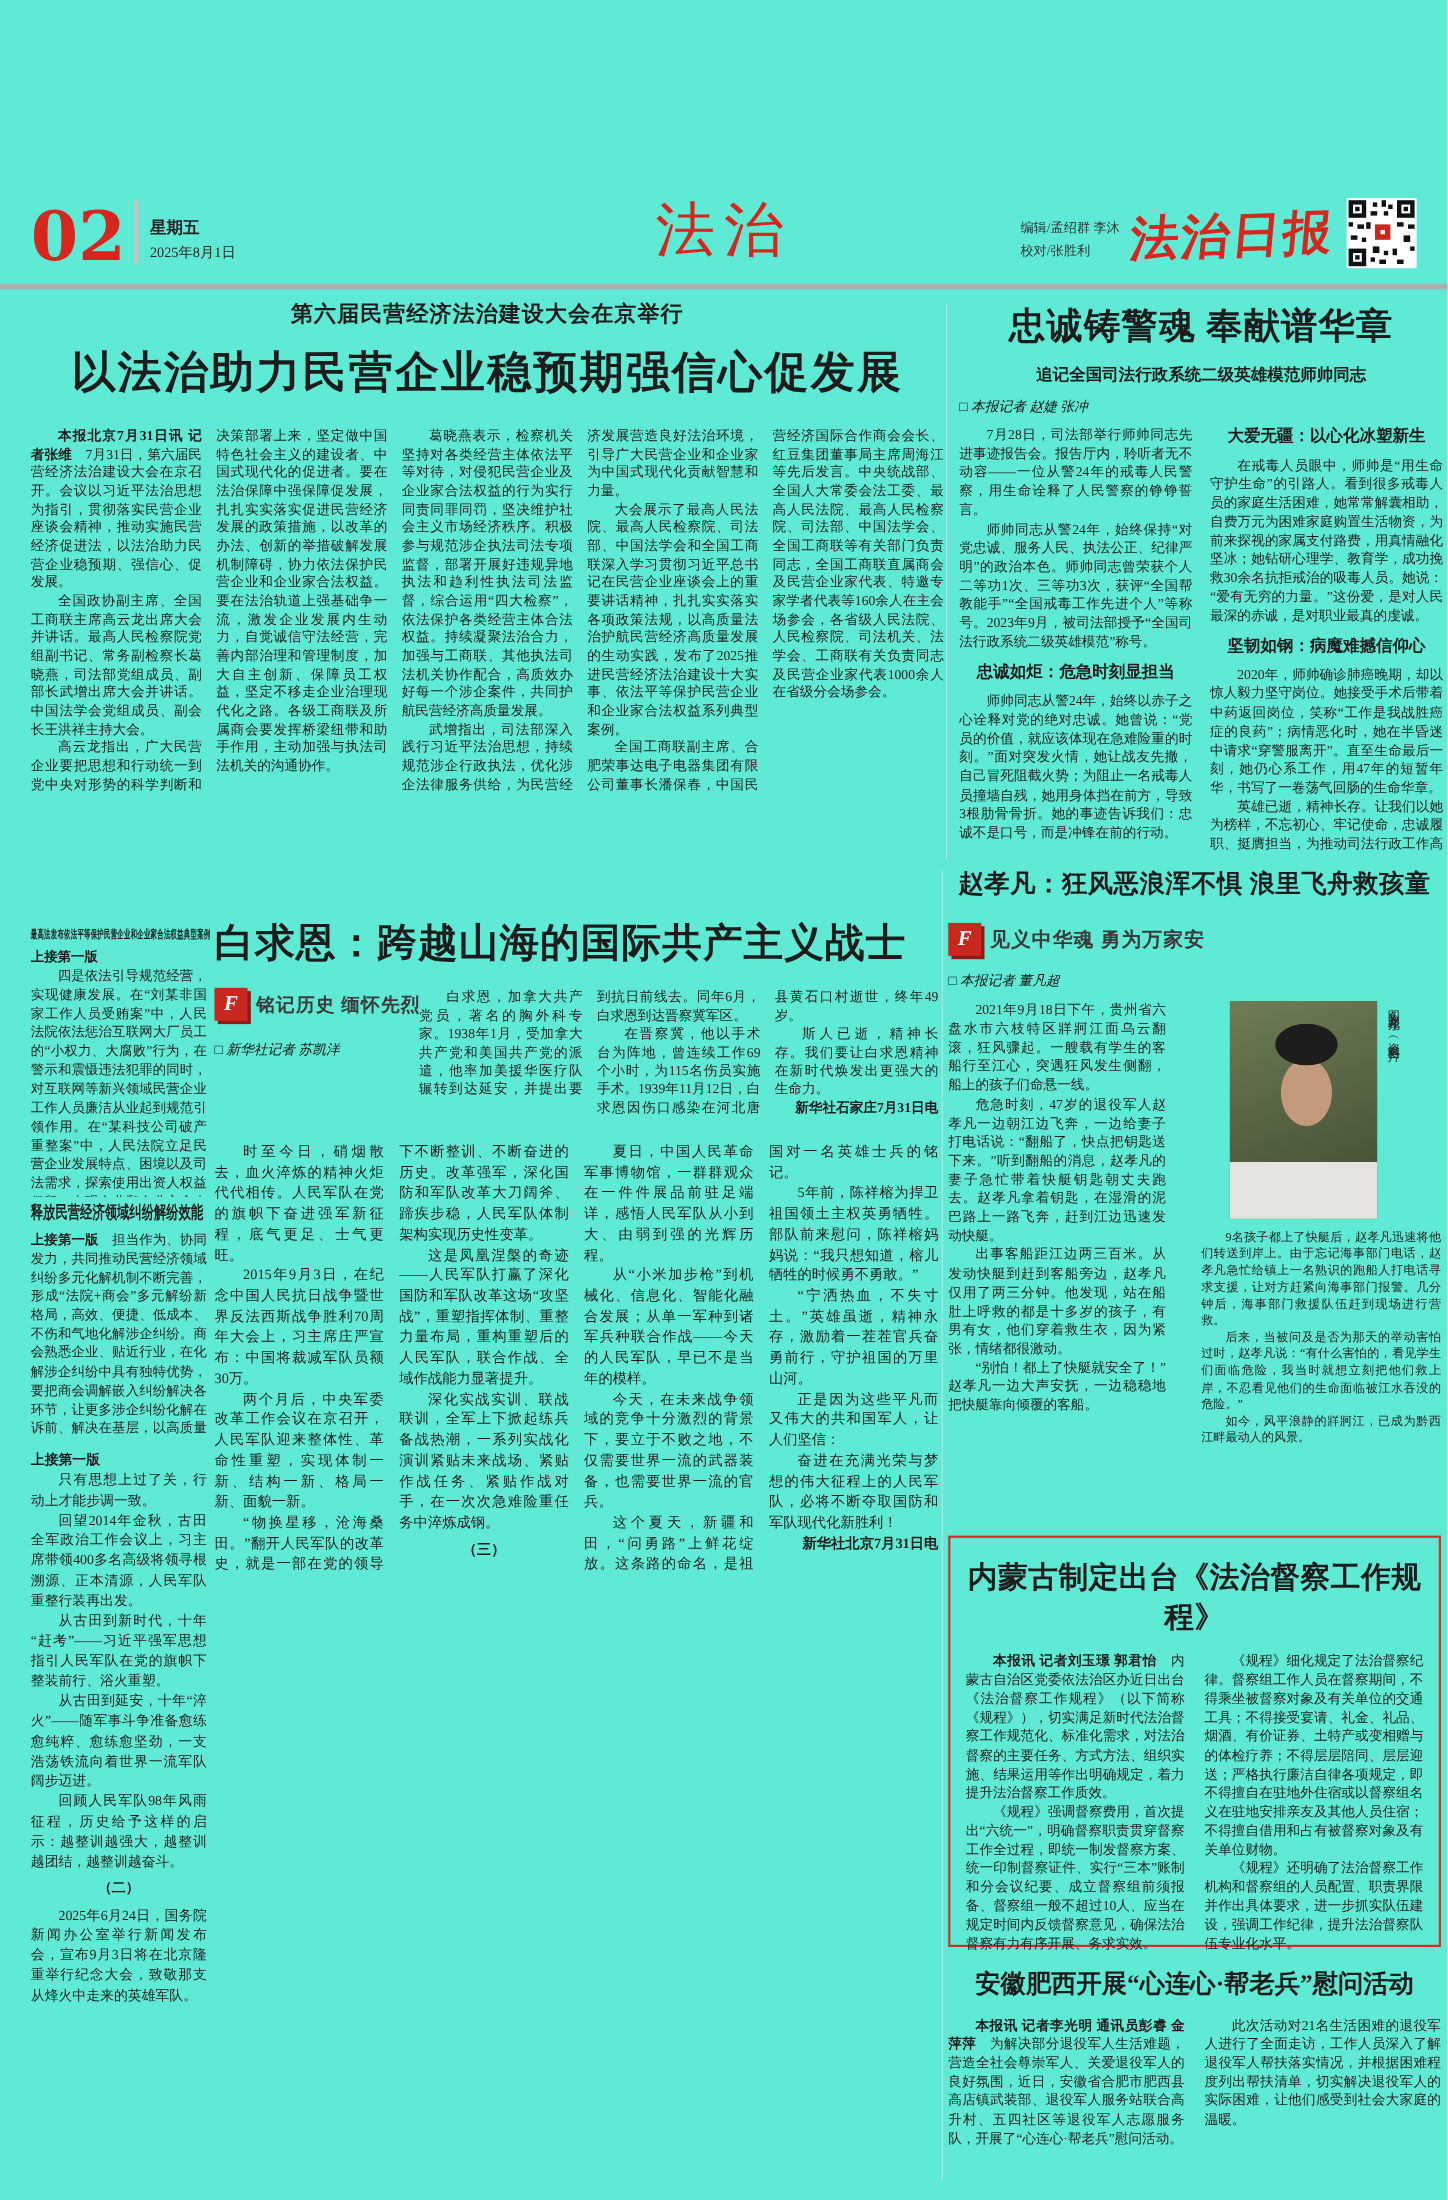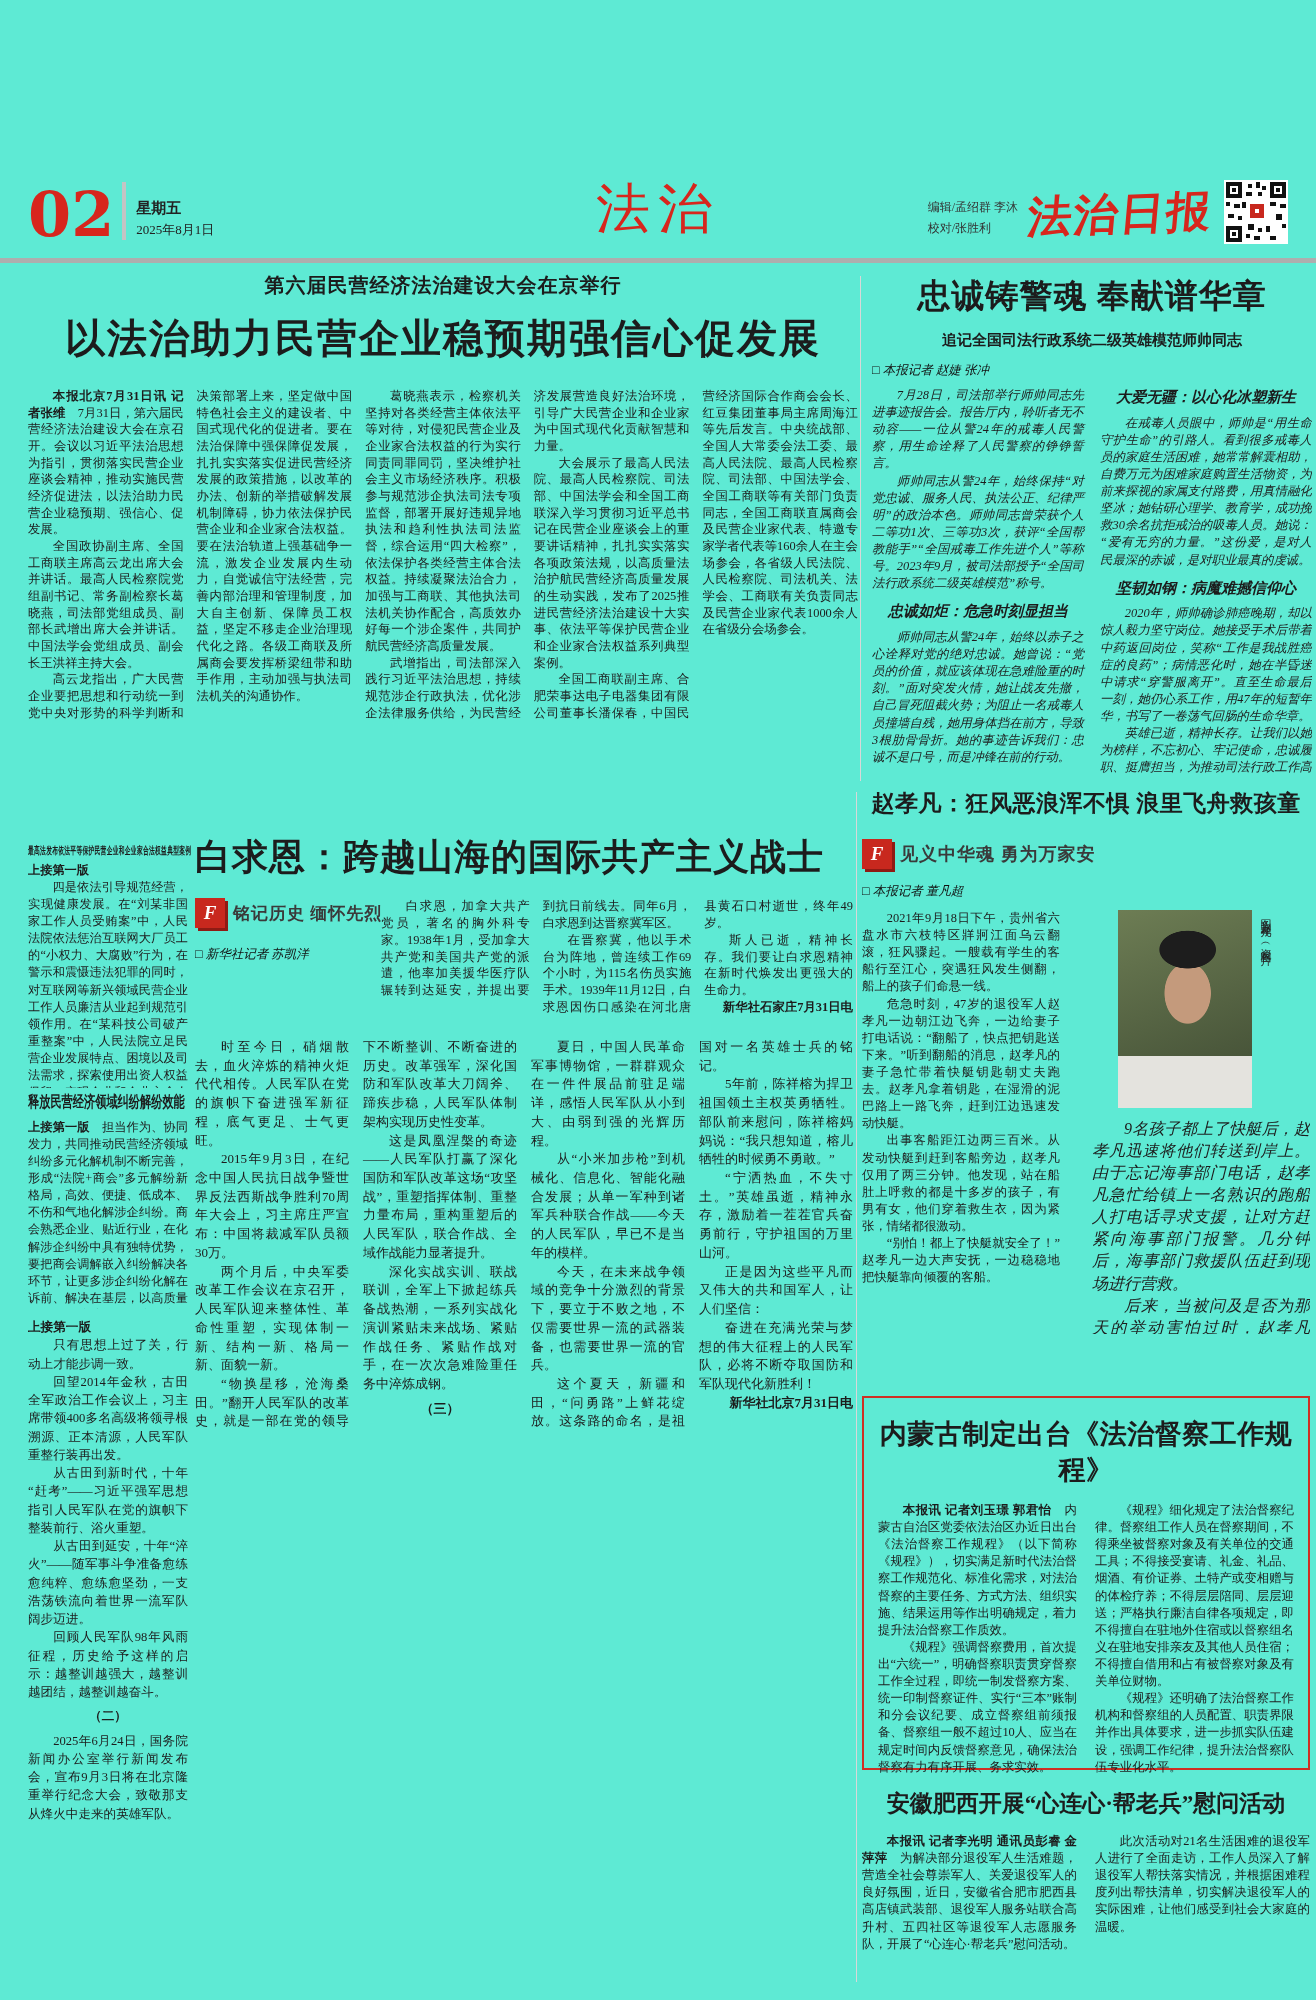--- a/index.html
+++ b/index.html
@@ -33,21 +33,21 @@
       font-family:"Liberation Sans",sans-serif;}
   .main-body{margin-top:22px;height:437px;column-count:5;column-gap:13px;
       font-size:12.4px;line-height:1.345;overflow:hidden;}
   .leadin{font-weight:700;}
   
   .shuai{position:absolute;left:872px;top:274px;width:440px;}
   .shuai-head{font-size:33px;font-weight:900;text-align:center;letter-spacing:1px;}
   .shuai-sub{font-size:15px;text-align:center;margin-top:12px;font-weight:600;}
   .byline{font-size:12.5px;margin-top:12px;color:#111;font-style:italic;}
   .shuai-body{margin-top:8px;height:392px;column-count:2;column-gap:16px;
-      font-size:12.4px;line-height:1.38;overflow:hidden;font-style:italic;}
+      font-size:12.4px;line-height:1.38;overflow:hidden;}
   .shuai-body h4{font-size:15px;font-weight:900;text-align:center;margin:9px 0 7px;
       font-family:"Liberation Sans",sans-serif;}
   
   .bqe{position:absolute;left:195px;top:833px;width:658px;}
   .bqe-head{font-size:36px;font-weight:900;text-align:left;letter-spacing:1px;}
   .bqe-row{display:flex;gap:14px;margin-top:16px;}
   .bqe-left{width:172px;flex:none;}
   .logo-row{display:flex;align-items:center;gap:8px;}
   .logo-cube{width:30px;height:30px;background:#c8281e;flex:none;position:relative;
       box-shadow:3px 3px 0 #8f1b14;display:flex;align-items:center;justify-content:center;
@@ -72,21 +72,21 @@
   .zhao-c1{flex:1;height:428px;font-size:12.4px;line-height:1.38;overflow:hidden;}
   .zhao-c2{width:218px;flex:none;}
   .photo-row{display:flex;margin-left:26px;}
   .photo{width:134px;height:198px;flex:none;
       background-image:
         radial-gradient(ellipse 48px 32px at 52% 20%, #1d1d1d 58%, rgba(0,0,0,0) 60%),
         radial-gradient(ellipse 38px 50px at 52% 42%, #c49a7c 60%, rgba(0,0,0,0) 62%),
         linear-gradient(to top, #e4e3de 0 52px, rgba(0,0,0,0) 52px),
         linear-gradient(160deg, #6d7d54, #3e4a32);}
   .vcaption{writing-mode:vertical-rl;font-size:11px;letter-spacing:2px;margin-left:6px;color:#222;}
-  .zhao-c2-text{margin-top:10px;height:216px;font-size:16px;line-height:1.38;overflow:hidden;font-style:italic;}
+  .zhao-c2-text{margin-top:10px;height:216px;font-size:11px;line-height:1.38;overflow:hidden;}
   
   .nmg{position:absolute;left:862px;top:1396px;width:448px;height:374px;box-sizing:border-box;
       border:2.5px solid #cf2f24;padding:12px 14px;}
   .nmg-head{font-size:27px;font-weight:900;text-align:center;margin-top:6px;letter-spacing:.5px;}
   .nmg-body{margin-top:14px;height:288px;column-count:2;column-gap:18px;
       font-size:12.4px;line-height:1.38;overflow:hidden;}
   
   .anhui{position:absolute;left:862px;top:1788px;width:448px;}
   .anhui-head{font-size:23px;font-weight:900;text-align:center;}
   .anhui-body{margin-top:14px;height:152px;column-count:2;column-gap:18px;

